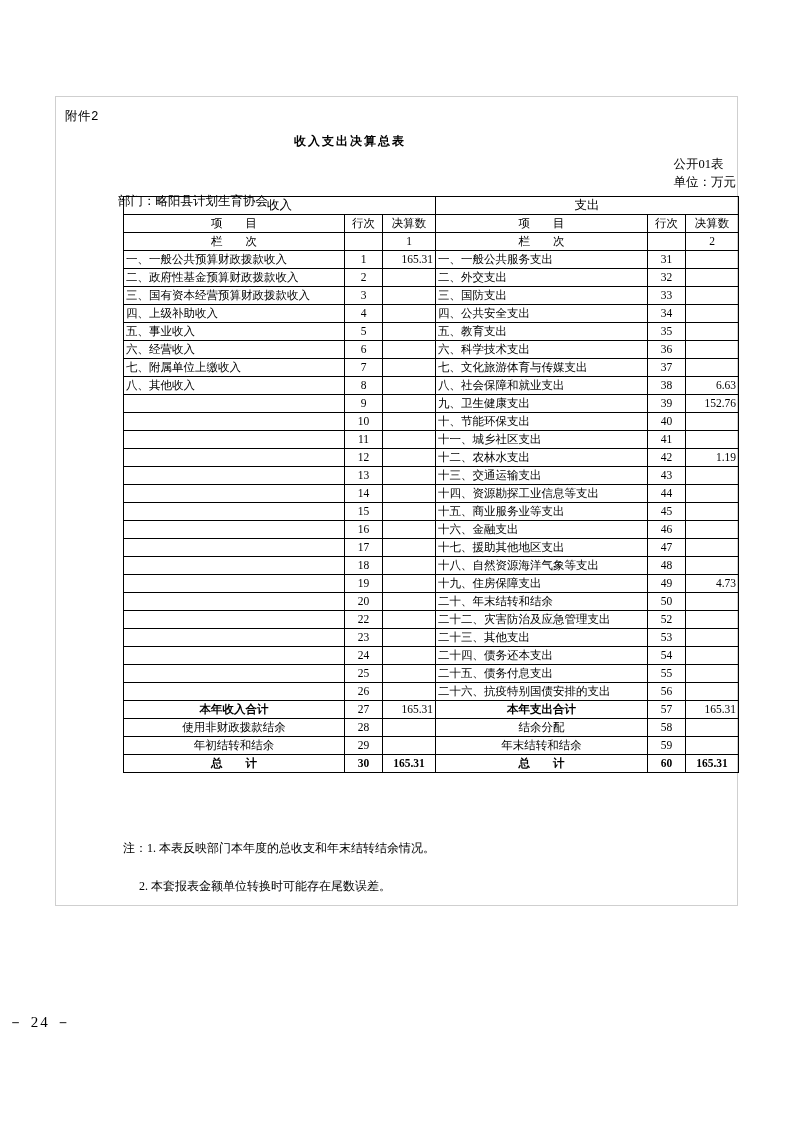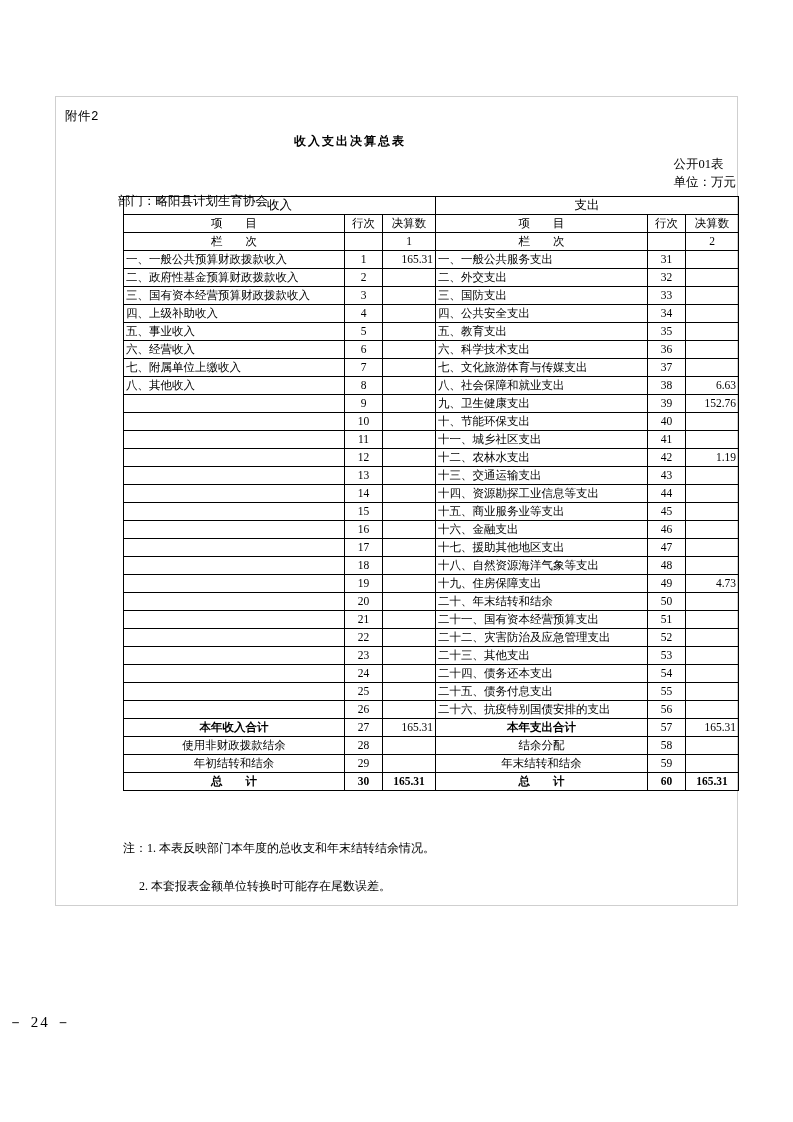--- a/index.html
+++ b/index.html
@@ -313,28 +313,20 @@
       <tr>
         <td class="c-left"></td>
         <td class="c-center">20</td>
         <td class="c-right"></td>
         <td class="c-left">二十、年末结转和结余</td>
         <td class="c-center">50</td>
         <td class="c-right"></td>
       </tr>
       <tr>
         <td class="c-left"></td>
-        <td class="c-center">21</td>
-        <td class="c-right"></td>
-        <td class="c-left">二十一、国有资本经营预算支出</td>
-        <td class="c-center">51</td>
-        <td class="c-right"></td>
-      </tr>
-      <tr>
-        <td class="c-left"></td>
         <td class="c-center">22</td>
         <td class="c-right"></td>
         <td class="c-left">二十二、灾害防治及应急管理支出</td>
         <td class="c-center">52</td>
         <td class="c-right"></td>
       </tr>
       <tr>
         <td class="c-left"></td>
         <td class="c-center">23</td>
         <td class="c-right"></td>

